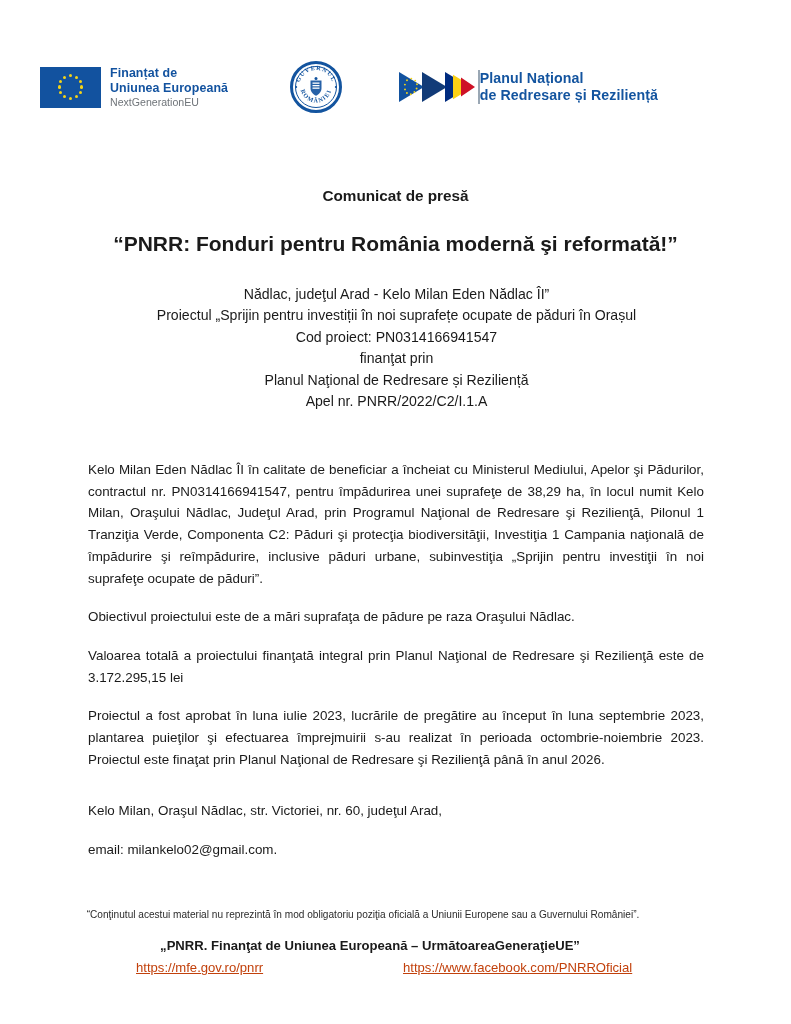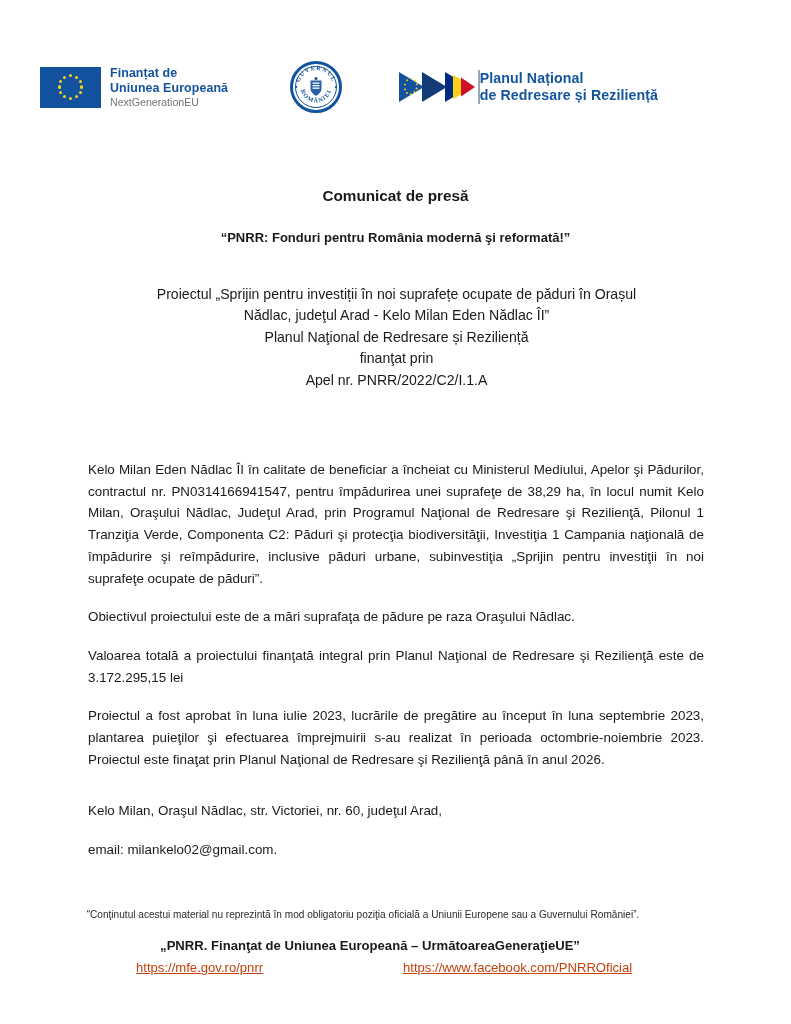--- a/index.html
+++ b/index.html
@@ -128,21 +128,21 @@
     left: 88px;
     width: 615px;
     text-align: center;
   }
   .title-main {
     font-size: 15.3px;
     font-weight: bold;
     line-height: 1.3;
   }
   .title-sub {
-    font-size: 13px;
+    font-size: 21px;
     font-weight: bold;
     margin-top: 24px;
     line-height: 1.3;
   }
 
   
   .project-block {
     position: absolute;
     top: 284px;
     left: 88px;
@@ -301,24 +301,25 @@
       </div>
     </div>
   </div>
 
   <div class="title-block">
     <div class="title-main">Comunicat de presă</div>
     <div class="title-sub">“PNRR: Fonduri pentru România modernă şi reformată!”</div>
   </div>
 
   <div class="project-block">
+    <span class="ln">Nădlac, judeţul Arad - Kelo Milan Eden Nădlac ÎI”</span>
     <span class="ln">Proiectul „Sprijin pentru investiții în noi suprafețe ocupate de păduri în Orașul</span>
-    <span class="ln">Nădlac, judeţul Arad - Kelo Milan Eden Nădlac ÎI”</span>
+    <span class="ln">Cod proiect: PN0314166941547</span>
+    <span class="ln">finanţat prin</span>
     <span class="ln">Planul Naţional de Redresare și Reziliență</span>
-    <span class="ln">finanţat prin</span>
     <span class="ln">Apel nr. PNRR/2022/C2/I.1.A</span>
   </div>
 
   <div class="body-block">
     <p>Kelo Milan Eden Nădlac ÎI în calitate de beneficiar a încheiat cu Ministerul Mediului, Apelor şi Pădurilor, contractul nr. PN0314166941547, pentru împădurirea unei suprafeţe de 38,29 ha, în locul numit Kelo Milan, Oraşului Nădlac, Judeţul Arad, prin Programul Naţional de Redresare şi Rezilienţă, Pilonul 1 Tranziţia Verde, Componenta C2: Păduri şi protecţia biodiversităţii, Investiţia 1 Campania naţională de împădurire şi reîmpădurire, inclusive păduri urbane, subinvestiţia „Sprijin pentru investiţii în noi suprafeţe ocupate de păduri”.</p>
     <p>Obiectivul proiectului este de a mări suprafaţa de pădure pe raza Oraşului Nădlac.</p>
     <p>Valoarea totală a proiectului finanţată integral prin Planul Naţional de Redresare şi Rezilienţă este de 3.172.295,15 lei</p>
     <p class="last-just">Proiectul a fost aprobat în luna iulie 2023, lucrările de pregătire au început în luna septembrie 2023, plantarea puieţilor şi efectuarea împrejmuirii s-au realizat în perioada octombrie-noiembrie 2023. Proiectul este finaţat prin Planul Naţional de Redresare şi Rezilienţă până în anul 2026.</p>
   </div>
 

